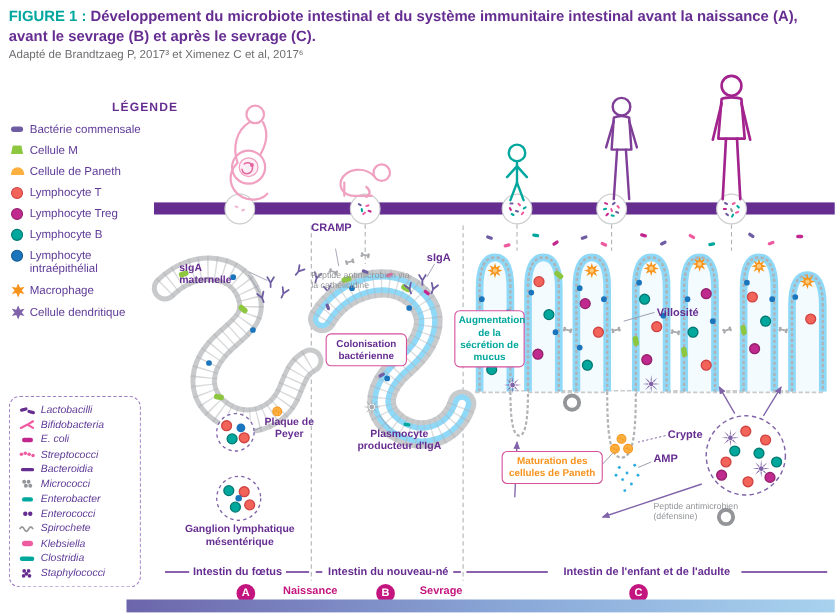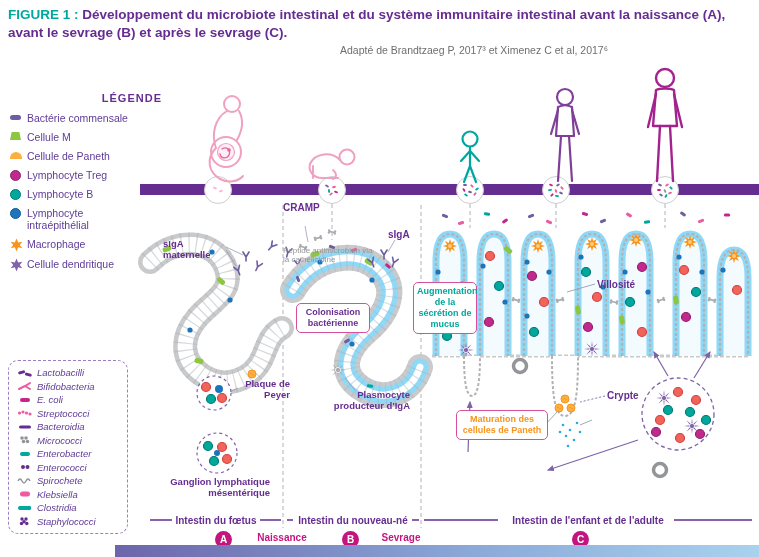--- a/index.html
+++ b/index.html
@@ -3,21 +3,21 @@
 <meta charset="utf-8">
 <style>
   html,body{margin:0;padding:0;background:#fff;}
   .page{position:relative;width:759px;height:557px;background:#fff;overflow:hidden;
         font-family:"Liberation Sans",sans-serif;}
   .art{position:absolute;left:0;top:0;width:759px;height:557px;pointer-events:none;}
 
   .title{position:absolute;left:8px;top:6px;width:746px;font-size:13.5px;font-weight:bold;line-height:1.32;}
   .t-teal{color:#00a79d;}
   .t-purple{color:#662d91;}
-  .source{position:absolute;left:8px;top:44px;width:600px;font-size:10.5px;color:#6d6e71;text-align:right;}
+  .source{position:absolute;left:8px;top:44px;width:600px;font-size:10.5px;color:#6d6e71;}
 
   .legend{position:absolute;left:10px;top:92px;width:152px;}
   .legend-title{font-size:11px;font-weight:bold;letter-spacing:1px;color:#662d91;margin-bottom:8px;text-align:right;}
   .leg-item{display:flex;align-items:flex-start;margin-bottom:7px;font-size:10.5px;color:#5f3b97;line-height:1.15;}
   .icw{flex:0 0 17px;display:flex;justify-content:flex-start;margin-top:0px;}
   .ic{display:inline-block;}
   .ic-pill{width:11px;height:5px;border-radius:3px;background:#6f5da3;margin-top:3px;}
   .ic-m{width:11px;height:8px;background:#8dc63f;clip-path:polygon(15% 0,85% 0,100% 100%,0% 100%);margin-top:1px;}
   .ic-paneth{width:12px;height:7px;background:#fbb040;border-radius:12px 12px 0 0;margin-top:2px;}
   .ic-c{width:9px;height:9px;border-radius:50%;margin-top:1px;}
@@ -33,21 +33,21 @@
   .bact-legend{position:absolute;left:8px;top:360px;width:104px;border:1.5px dashed #a07cc0;border-radius:10px;
                padding:6px 6px 4px 8px;}
   .bact-item{display:flex;align-items:center;margin-bottom:2.5px;font-size:9.5px;font-style:italic;color:#5f3b97;}
   .bact-item svg{flex:0 0 17px;margin-right:3px;}
 
   .lbl{position:absolute;line-height:1.15;}
   .pb{color:#662d91;font-weight:bold;}
   .gs{color:#939598;font-weight:normal;margin-top:32px;}
   .box{position:absolute;background:#fff;border:1.5px solid #d6509e;border-radius:5px;
        padding:3px 3px;font-weight:bold;text-align:center;font-size:9px;line-height:1.22;}
-  .center{text-align:right;}
+  .center{text-align:center;}
 
   .stage{position:absolute;top:515px;font-size:10px;font-weight:bold;color:#662d91;text-align:center;}
   .mgta{position:absolute;top:532px;font-size:10px;font-weight:bold;color:#c4157f;text-align:center;}
   .badge{position:absolute;top:531px;width:17px;height:17px;border-radius:50%;background:#c4157f;color:#fff;
          font-size:10px;font-weight:bold;text-align:center;line-height:17px;}
   .footer-bar{position:absolute;left:115px;top:545px;width:644px;height:12px;
               background:linear-gradient(90deg,#6c65ab 0%,#8aa8d8 55%,#a8d2ee 100%);}
 </style>
 </head>
 <body>
@@ -480,20 +480,26 @@
       <span>Cellule M</span>
       </div>
     <div class="leg-item">
       <span class="icw">
           <span class="ic ic-paneth"></span>
         </span>
       <span>Cellule de Paneth</span>
       </div>
     <div class="leg-item">
       <span class="icw">
+          <span class="ic ic-c ic-t"></span>
+        </span>
+      <span>Lymphocyte T</span>
+      </div>
+    <div class="leg-item">
+      <span class="icw">
           <span class="ic ic-c ic-treg"></span>
         </span>
       <span>Lymphocyte Treg</span>
       </div>
     <div class="leg-item">
       <span class="icw">
           <span class="ic ic-c ic-b"></span>
         </span>
       <span>Lymphocyte B</span>
       </div>
@@ -621,20 +627,24 @@
   <div class="lbl pb" style="left:597px;top:279px;font-size:10px">Villosité</div>
 
   <div class="lbl pb center" style="left:236px;top:379px;width:54px;font-size:9.5px">Plaque de Peyer</div>
 
   <div class="lbl pb center" style="left:316px;top:390px;width:94px;font-size:9.5px">Plasmocyte producteur d'IgA</div>
 
   <div class="lbl pb" style="left:607px;top:390px;font-size:10px">Crypte</div>
 
   <div class="box" style="left:456px;top:410px;width:84px;color:#f7941d">Maturation des cellules de Paneth</div>
 
+  <div class="lbl" style="left:594px;top:412px;width:80px">
+    <div class="pb" style="font-size:10px">AMP</div>
+    <div class="gs" style="font-size:8px">Peptide antimicrobien (défensine)</div>
+  </div>
 
 
   <div class="lbl pb center" style="left:166px;top:477px;width:104px;font-size:9.5px">Ganglion lymphatique mésentérique</div>
 
   <div class="stage" style="left:150px;width:132px">Intestin du fœtus</div>
   <div class="stage" style="left:283px;width:140px">Intestin du nouveau-né</div>
   <div class="stage" style="left:424px;width:328px">Intestin de l'enfant et de l'adulte</div>
 
   <div class="mgta" style="left:250px;width:64px">Naissance</div>
   <div class="mgta" style="left:377px;width:48px">Sevrage</div>

